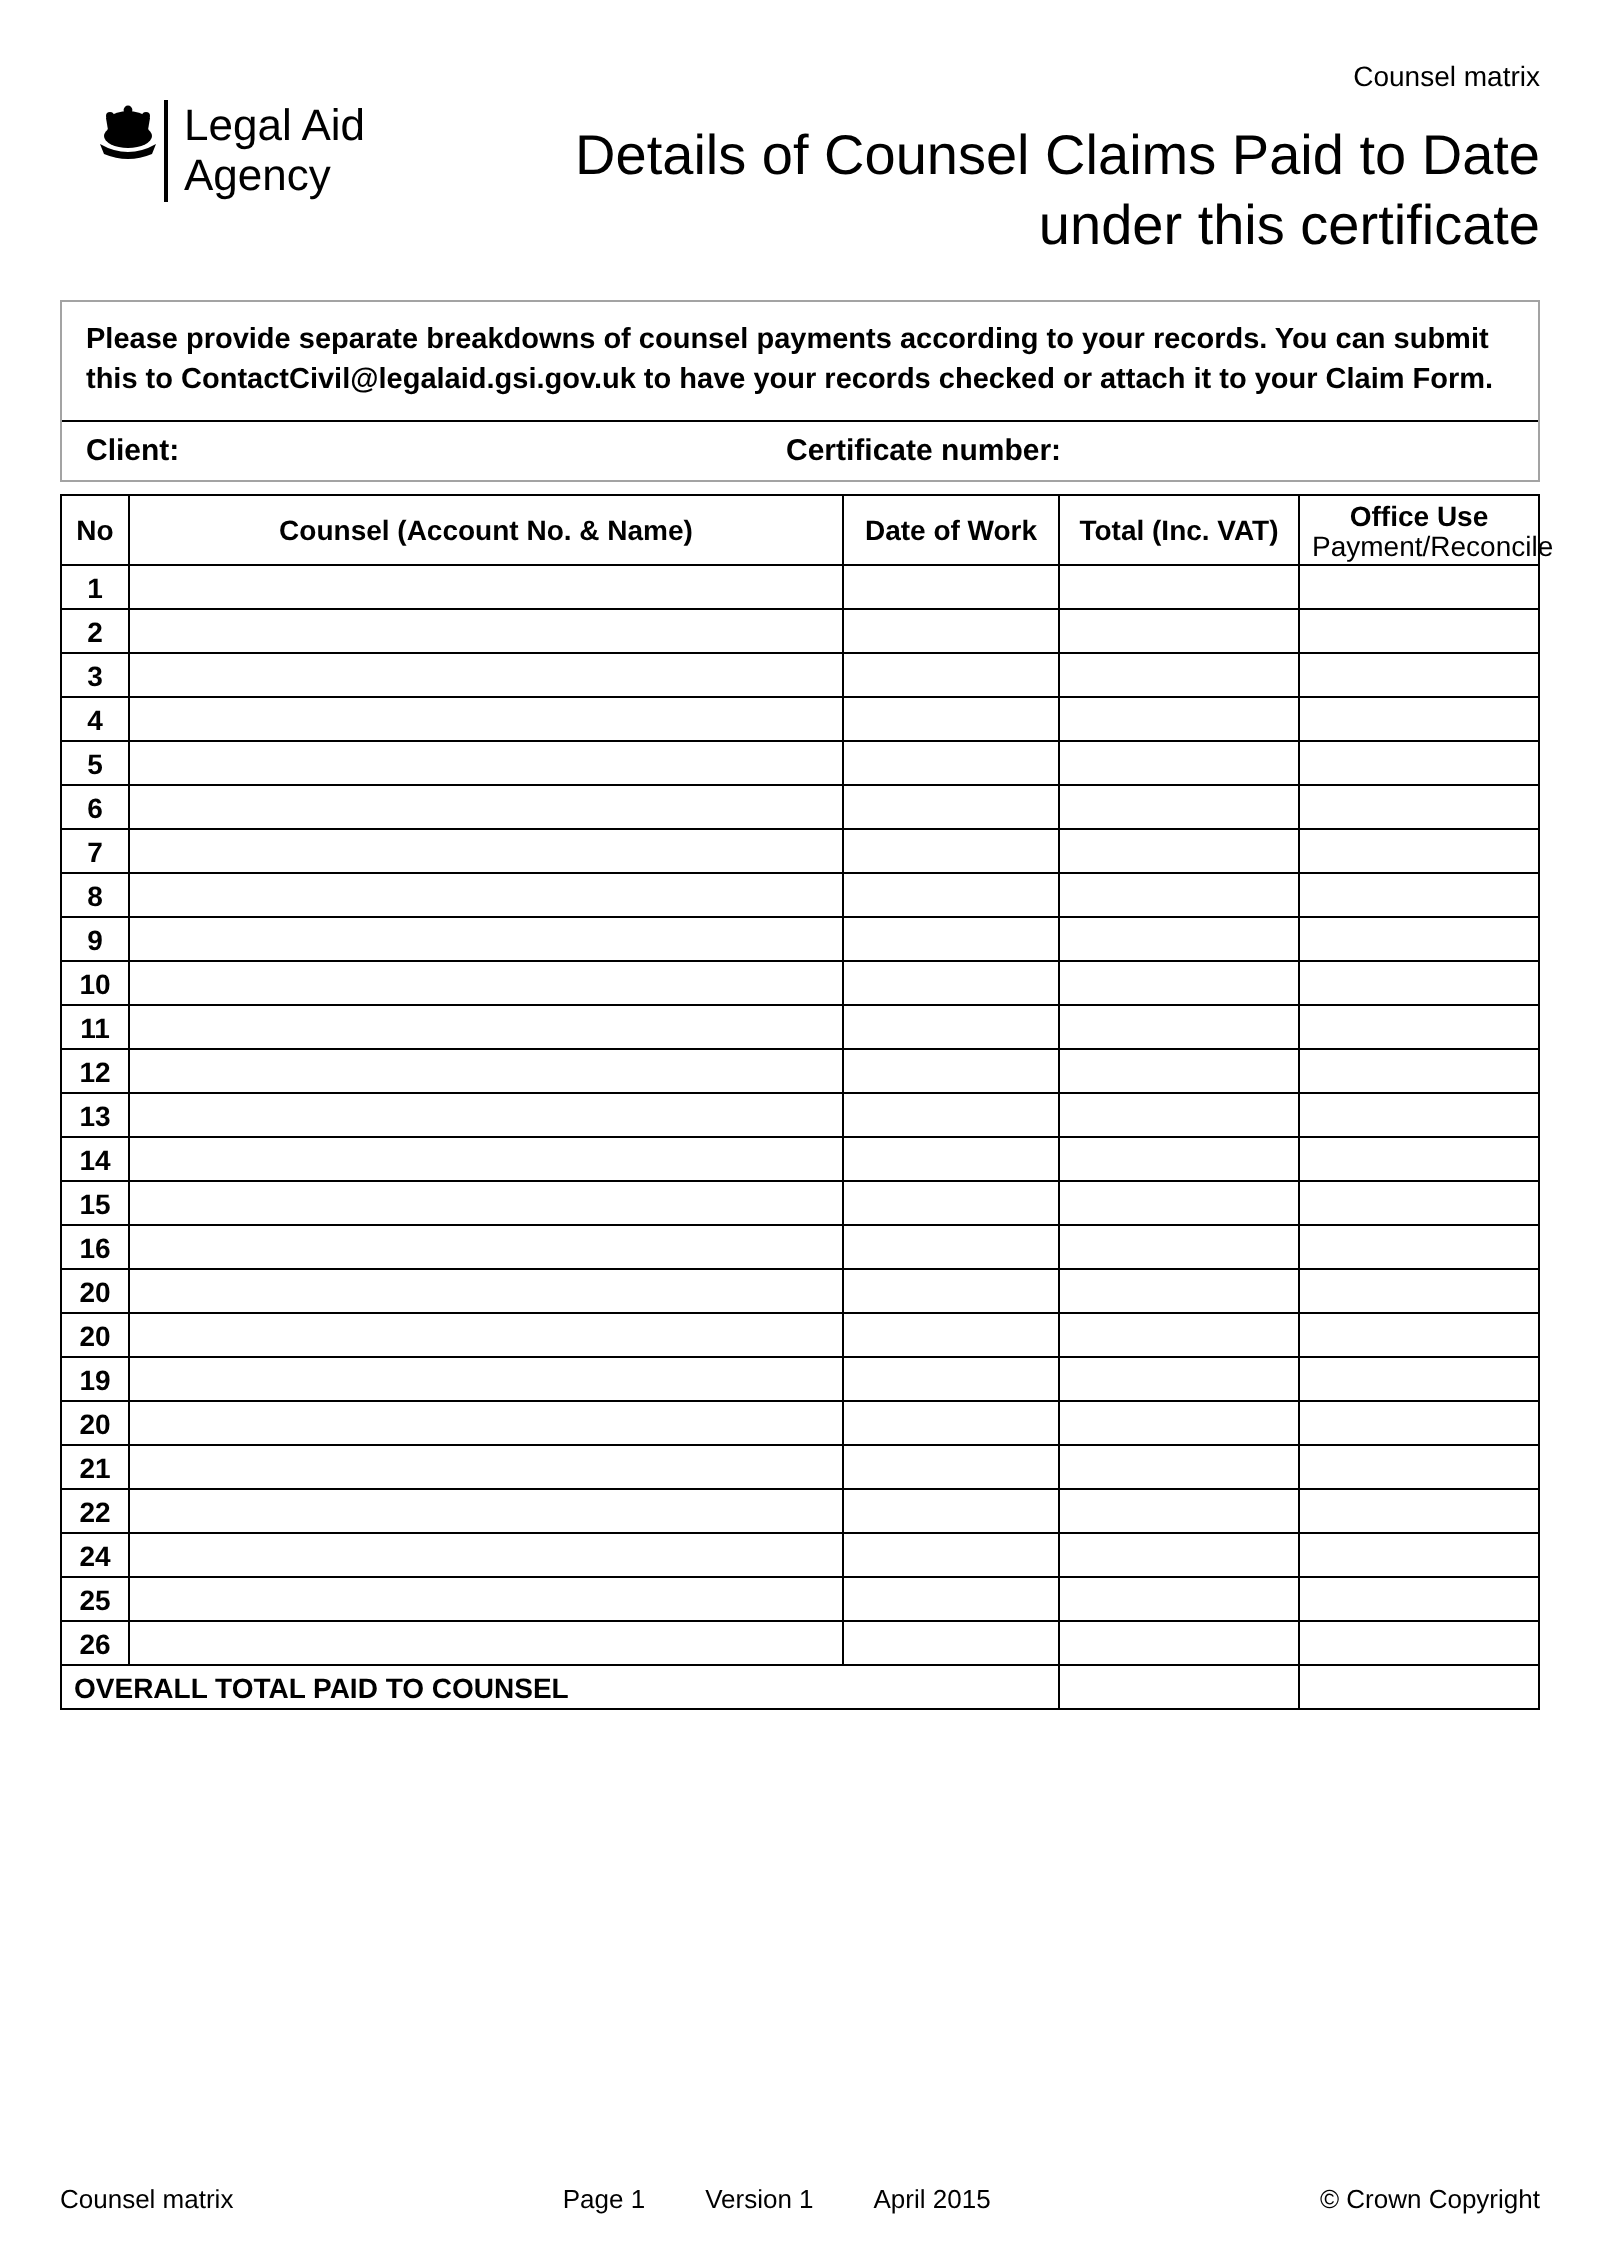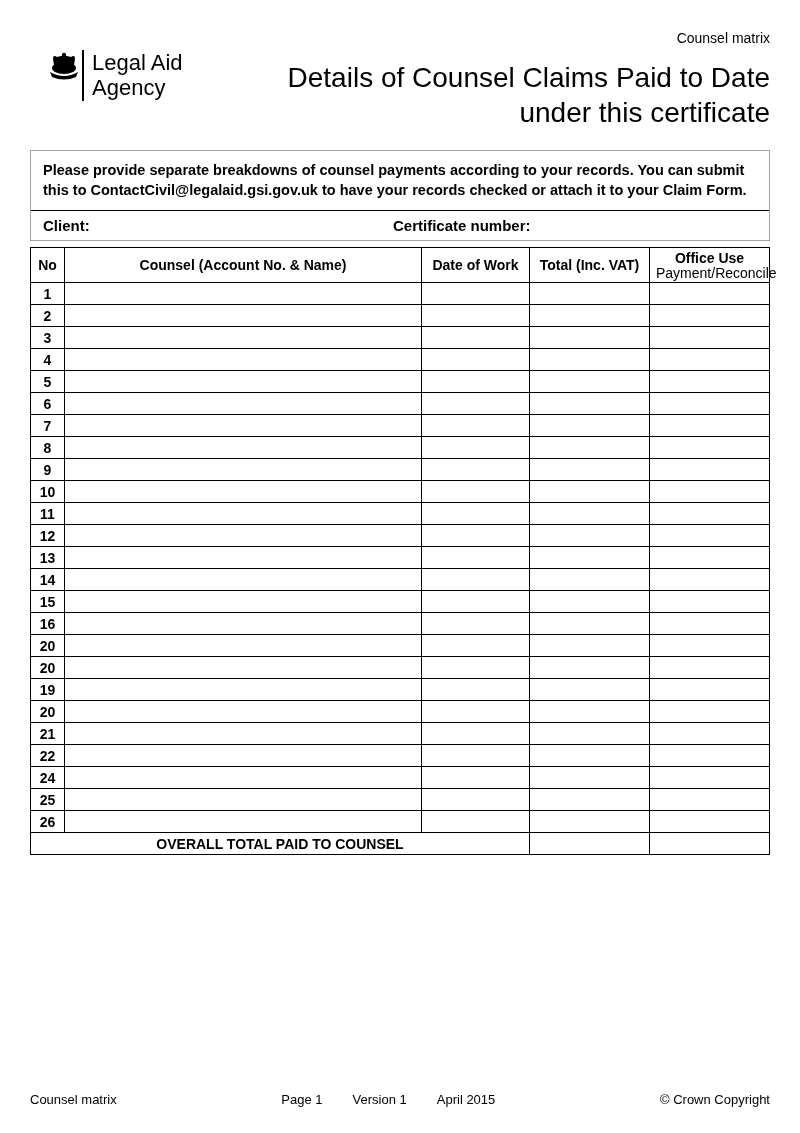--- a/index.html
+++ b/index.html
@@ -97,21 +97,21 @@
   .col-total { width: 120px; }
   .col-office { width: 120px; }
   th .office-sub {
     display: block;
     font-size: 14px;
     font-weight: normal;
     line-height: 1;
   }
   .total-row td {
     font-weight: bold;
-    text-align: center;
+    text-align: left;
     height: 24px;
   }
   .footer {
     position: absolute;
     bottom: 26px;
     left: 30px;
     right: 30px;
     display: flex;
     justify-content: space-between;
     font-size: 13px;

